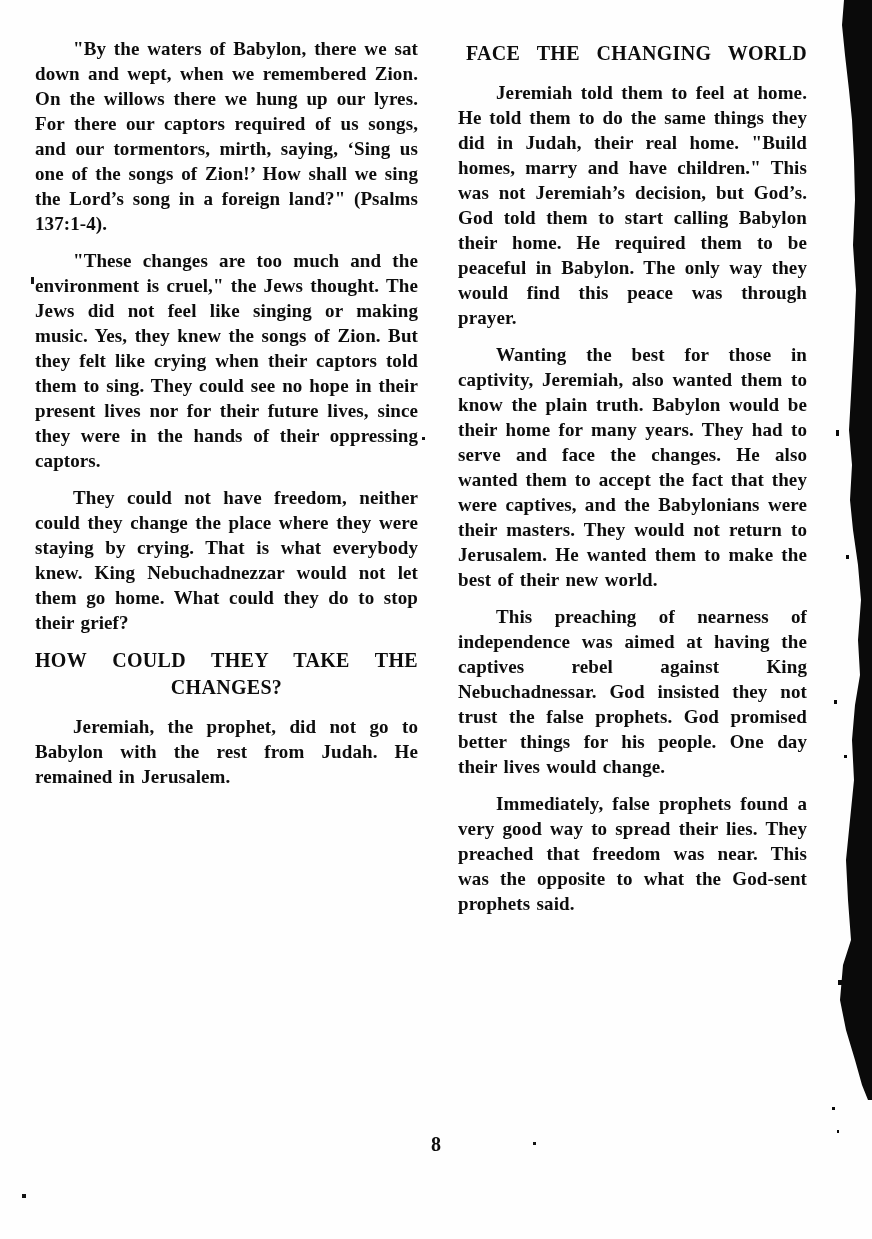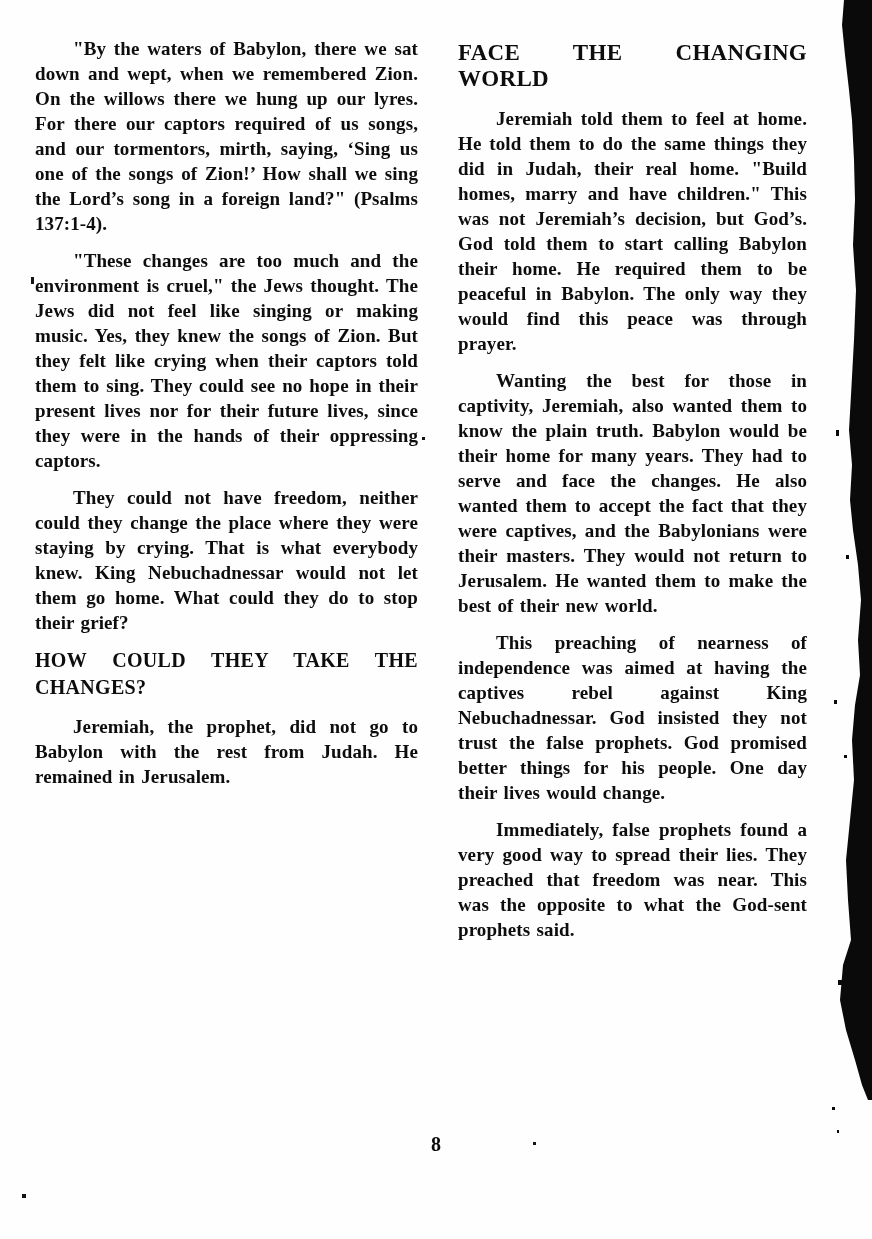--- a/index.html
+++ b/index.html
@@ -32,25 +32,25 @@
   p.body:last-child { margin-bottom:0; }
 
   h2 { font-weight:700; letter-spacing:0.3px; }
 
   .left-heading {
     margin:10px 0 13px 0;
     font-size:20px;
     line-height:27px;
   }
   .left-heading .hl1 { display:block; text-align:justify; text-align-last:justify; }
-  .left-heading .hl2 { display:block; }
+  .left-heading .hl2 { display:block; text-align:center; }
 
   .right-heading {
-    margin:4px 0 14px 0;
-    font-size:23px;
+    margin:4px 0 14px 8px;
+    font-size:20px;
     line-height:26px;
     text-align:justify;
     text-align-last:justify;
   }
 
   .page-number {
     position:absolute;
     top:1133px; left:0; right:0;
     text-align:center;
     font-size:20px;
@@ -70,21 +70,21 @@
   .speck-4 { left:22px;  top:1194px; width:4px; height:4px; }
 </style>
 </head>
 <body>
 
 <div class="page">
 
   <div class="col col-left">
     <p class="body">"By the waters of Babylon, there we sat down and wept, when we remembered Zion. On the willows there we hung up our lyres. For there our captors required of us songs, and our tormentors, mirth, saying, ‘Sing us one of the songs of Zion!’ How shall we sing the Lord’s song in a foreign land?" (Psalms 137:1-4).</p>
     <p class="body">"These changes are too much and the environment is cruel," the Jews thought. The Jews did not feel like singing or making music. Yes, they knew the songs of Zion. But they felt like crying when their captors told them to sing. They could see no hope in their present lives nor for their future lives, since they were in the hands of their oppressing captors.</p>
-    <p class="body">They could not have freedom, neither could they change the place where they were staying by crying. That is what everybody knew. King Nebuchadnessar would not let them go home. What could they do to stop their grief?</p>
+    <p class="body">They could not have freedom, neither could they change the place where they were staying by crying. That is what everybody knew. King Nebuchadnezzar would not let them go home. What could they do to stop their grief?</p>
     <h2 class="left-heading">
       <span class="hl1">HOW COULD THEY TAKE THE</span>
       <span class="hl2">CHANGES?</span>
     </h2>
     <p class="body">Jeremiah, the prophet, did not go to Babylon with the rest from Judah. He remained in Jerusalem.</p>
   </div>
 
   <div class="col col-right">
     <h2 class="right-heading">FACE THE CHANGING WORLD</h2>
     <p class="body">Jeremiah told them to feel at home. He told them to do the same things they did in Judah, their real home. "Build homes, marry and have children." This was not Jeremiah’s decision, but God’s. God told them to start calling Babylon their home. He required them to be peaceful in Babylon. The only way they would find this peace was through prayer.</p>

